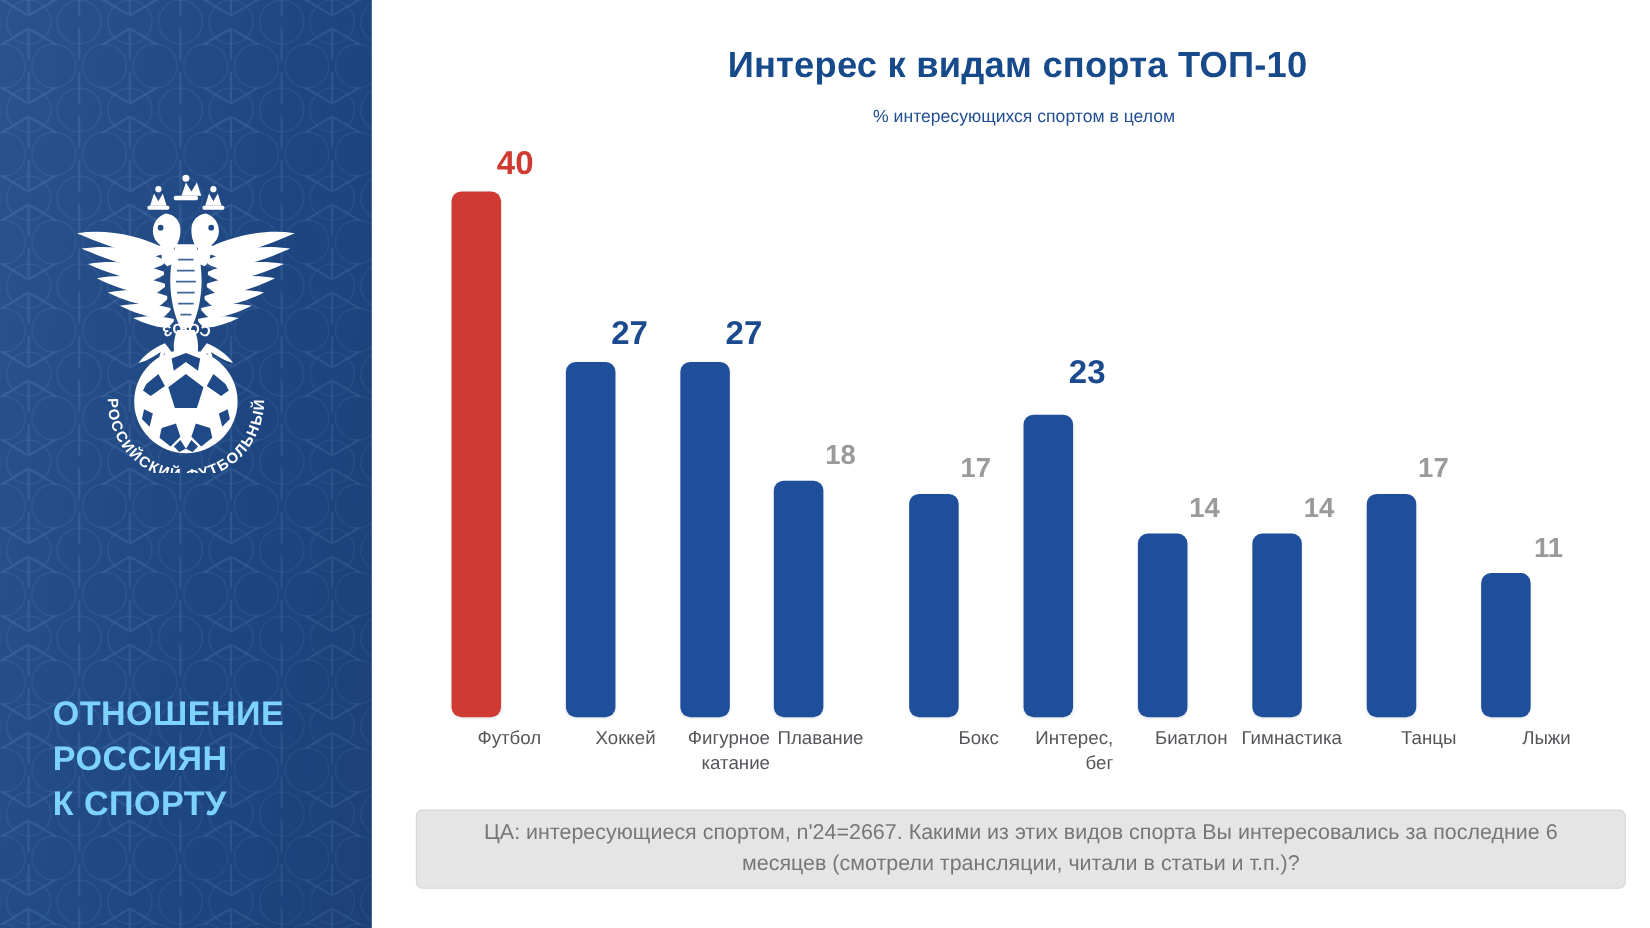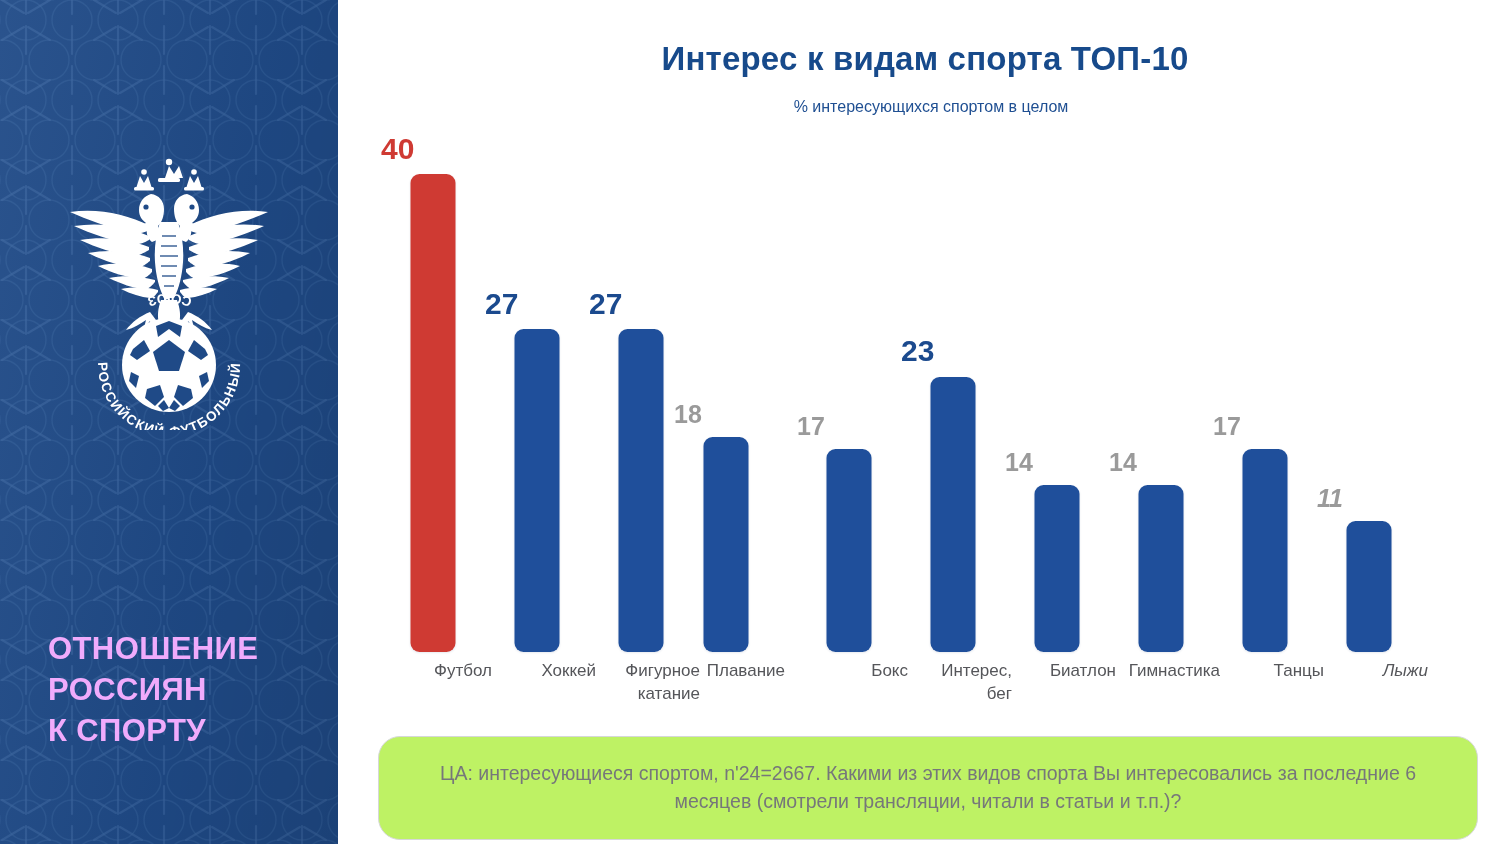--- a/index.html
+++ b/index.html
@@ -48,21 +48,21 @@
     transform: translateX(-50%);
     width: 230px;
     height: 280px;
   }
 
   #sidebar-title {
     position: absolute;
     left: 48px;
     bottom: 92px;
     width: 280px;
-    color: #f0abfc;
+    color: #7dd3fc;
     font-size: 31px;
     line-height: 1.32;
     font-weight: bold;
     letter-spacing: 0.4px;
     text-transform: uppercase;
     white-space: pre-line;
   }
 
   
   #chart-title {
@@ -111,21 +111,21 @@
     box-shadow: 0 1px 2px rgba(30,60,110,0.10);
   }
   .bar.primary   { background: #1f4f9b; }
   .bar.highlight { background: #cf3a33; }
 
   .bar-value {
     position: absolute;
     left: 50%;
     transform: translateX(-50%);
     width: 104px;
-    text-align: left;
+    text-align: right;
     font-size: 30px;
     line-height: 1;
     font-weight: bold;
     white-space: nowrap;
   }
   .bar-value.muted { color: #9a9a9a; font-size: 25px; font-weight: bold; }
   .bar-value.blue  { color: #1b4a8e; }
   .bar-value.red   { color: #cf3a33; }
 
   .bar-label {
@@ -142,24 +142,24 @@
     padding-top: 6px;
     white-space: pre-line;
   }
 
   
   #footnote {
     position: absolute;
     left: 378px;
     top: 736px;
     width: 1100px;
-    height: 104px;
+    height: 72px;
     border: 1px solid #d6d7d9;
-    border-radius: 22px;
-    background: #bef264;
+    border-radius: 6px;
+    background: #e5e5e5;
     display: flex;
     align-items: center;
     justify-content: center;
     padding: 0 34px;
   }
   #footnote-text {
     text-align: center;
     color: #76777a;
     font-size: 19.5px;
     line-height: 1.42;
@@ -312,40 +312,40 @@
         <div class="bar-value muted" style="bottom: 283.1px;">18</div>
         <div class="bar-label">Плавание</div>
       </div>
       <div class="bar-col" style="left: 427px;">
         <div class="bar primary" style="height: 203.15px;"></div>
         <div class="bar-value muted" style="bottom: 271.15px;">17</div>
         <div class="bar-label">Бокс</div>
       </div>
       <div class="bar-col" style="left: 531px;">
         <div class="bar primary" style="height: 274.85px;"></div>
-        <div class="bar-value blue" style="bottom: 344px;">23</div>
+        <div class="bar-value blue" style="bottom: 356px;">23</div>
         <div class="bar-label">Интерес,
 бег</div>
       </div>
       <div class="bar-col" style="left: 635px;">
         <div class="bar primary" style="height: 167.3px;"></div>
         <div class="bar-value muted" style="bottom: 235.3px;">14</div>
         <div class="bar-label">Биатлон</div>
       </div>
       <div class="bar-col" style="left: 739px;">
         <div class="bar primary" style="height: 167.3px;"></div>
         <div class="bar-value muted" style="bottom: 235.3px;">14</div>
         <div class="bar-label">Гимнастика</div>
       </div>
       <div class="bar-col" style="left: 843px;">
         <div class="bar primary" style="height: 203.15px;"></div>
         <div class="bar-value muted" style="bottom: 271.15px;">17</div>
         <div class="bar-label">Танцы</div>
       </div>
-      <div class="bar-col" style="left: 947px; font-style: italic;">
+      <div class="bar-col" style="left: 947px;">
         <div class="bar primary" style="height: 131.45px;"></div>
         <div class="bar-value muted" style="bottom: 199.45px;">11</div>
         <div class="bar-label">Лыжи</div>
       </div>
     </div>
 
   <div id="footnote">
     <div id="footnote-text">ЦА: интересующиеся спортом, n'24=2667. Какими из этих видов спорта Вы интересовались за последние 6 месяцев (смотрели трансляции, читали в статьи и т.п.)?</div>
   </div>
 

